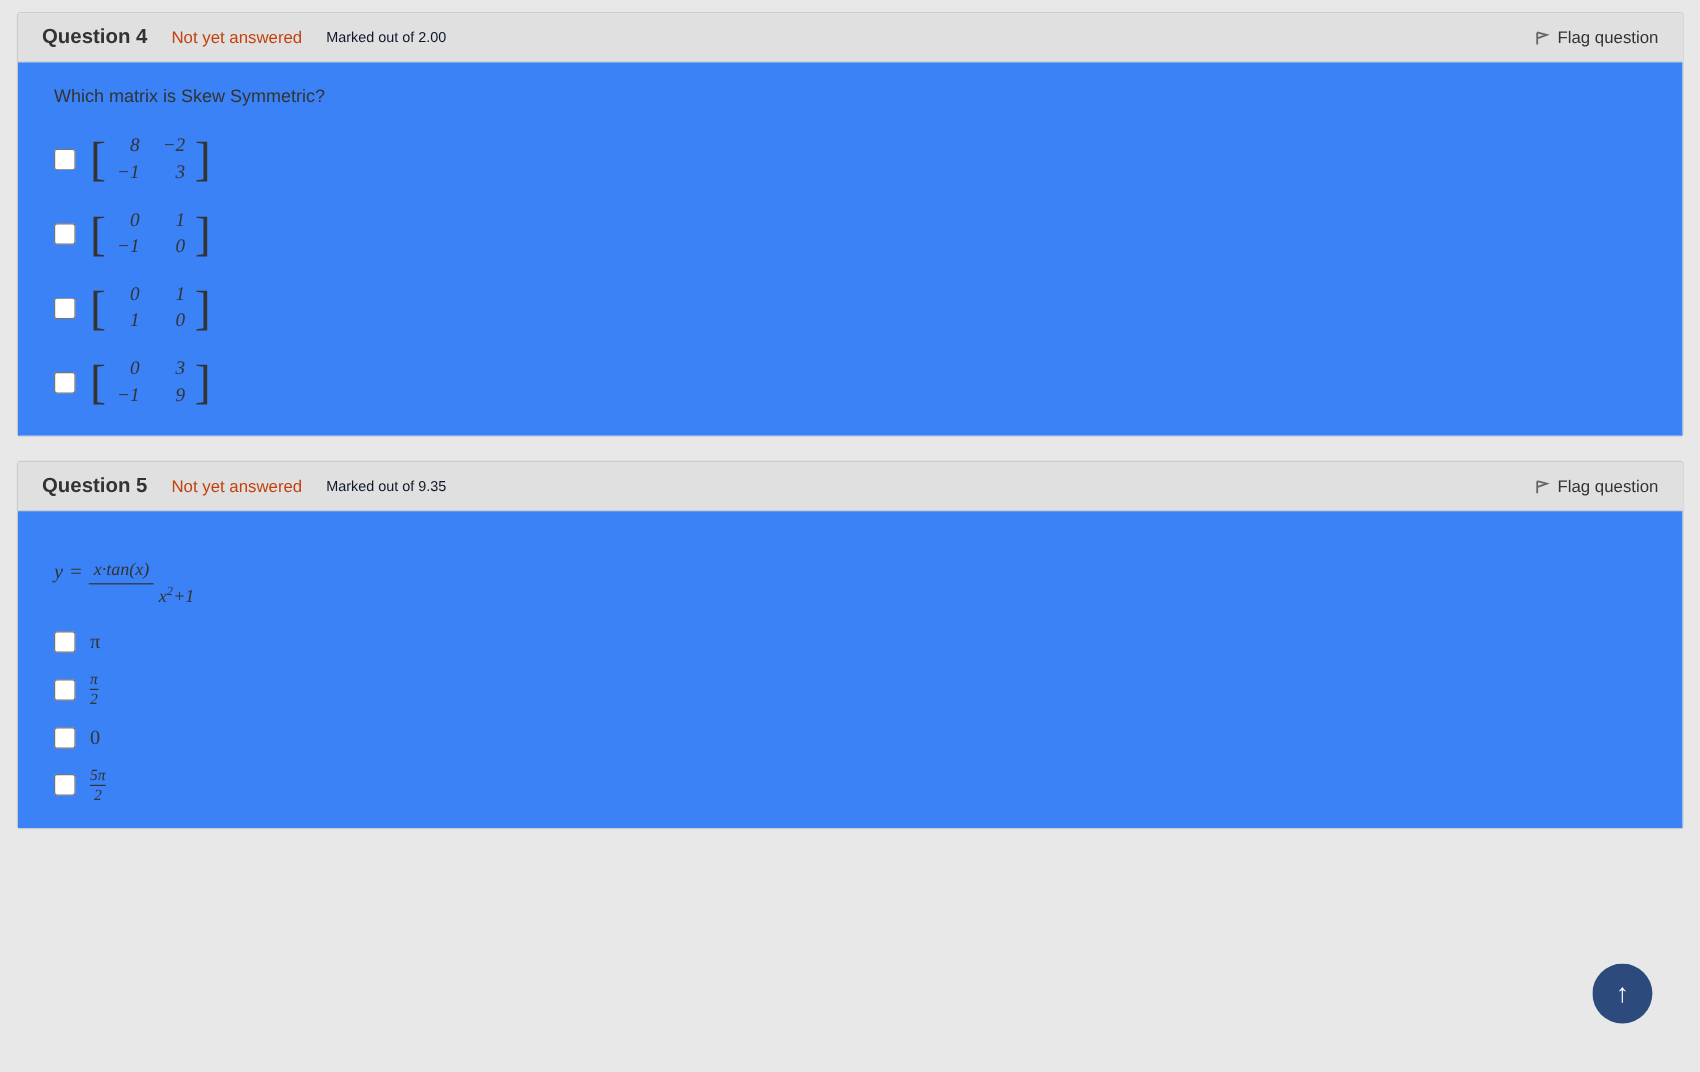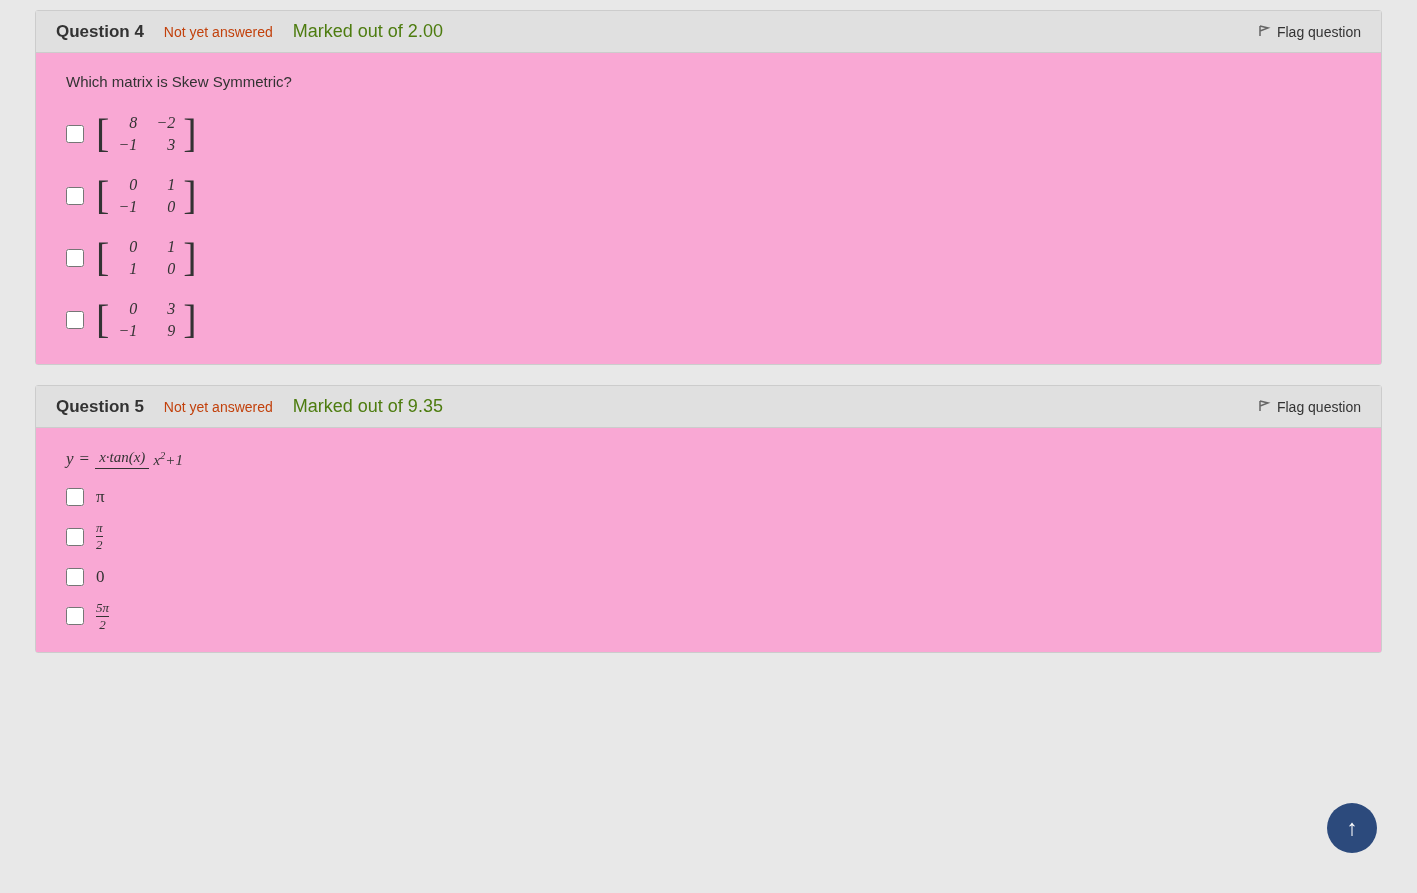--- a/index.html
+++ b/index.html
@@ -5,21 +5,21 @@
     * { box-sizing: border-box; margin: 0; padding: 0; }
     body {
       background: #e8e8e8;
       font-family: Arial, sans-serif;
       font-size: 15px;
       color: #333;
     }
     .page-container {
       max-width: 1417px;
       margin: 0 auto;
-      padding: 10px 35px;
+      padding: 10px 14px;
     }
     .question-card {
       background: #fff;
       border: 1px solid #ccc;
       margin-bottom: 20px;
       border-radius: 3px;
     }
     .question-header {
       background: #e0e0e0;
       padding: 10px 20px;
@@ -30,35 +30,35 @@
     }
     .question-number {
       font-weight: bold;
       font-size: 17px;
     }
     .status-text {
       font-size: 14px;
       color: #c2410c;
     }
     .marked-text {
-      font-size: 18px;
-      color: #4d7c0f;
+      font-size: 12px;
+      color: #0f172a;
     }
     .flag-area {
       margin-left: auto;
       display: flex;
-      align-items: flex-start;
+      align-items: flex-end;
       gap: 5px;
       color: #333;
       font-size: 14px;
       cursor: pointer;
     }
     .question-body {
       padding: 20px 30px;
-      background: #f9a8d4;
+      background: #3b82f6;
     }
     .question-text {
       font-size: 15px;
       margin-bottom: 20px;
       color: #333;
     }
     .options-list {
       list-style: none;
       display: flex;
       flex-direction: column;
@@ -142,20 +142,21 @@
       font-family: 'Times New Roman', serif;
     }
     .formula-frac .f-num {
       border-bottom: 1.5px solid #333;
       padding: 0 4px 2px 4px;
       font-size: 15px;
     }
     .formula-frac .f-den {
       padding: 2px 4px 0 4px;
       font-size: 15px;
+      margin-top: 40px;
     }
     sup {
       font-size: 0.7em;
       vertical-align: super;
     }
     .pi-symbol {
       font-family: 'Times New Roman', serif;
       font-style: normal;
       font-size: 17px;
     }

